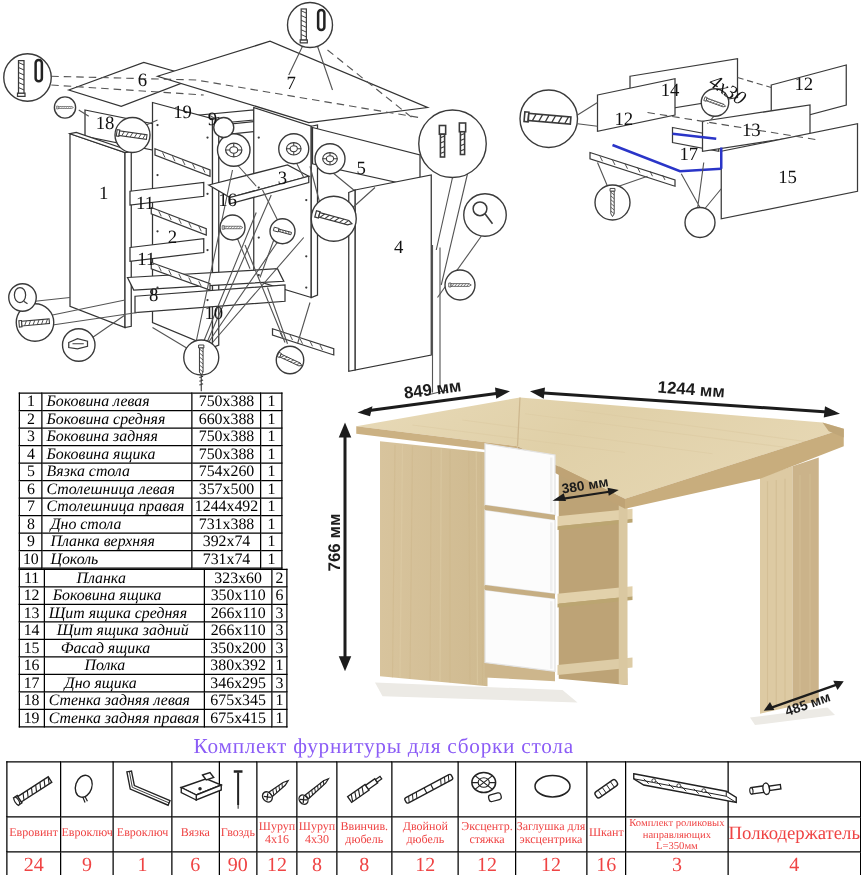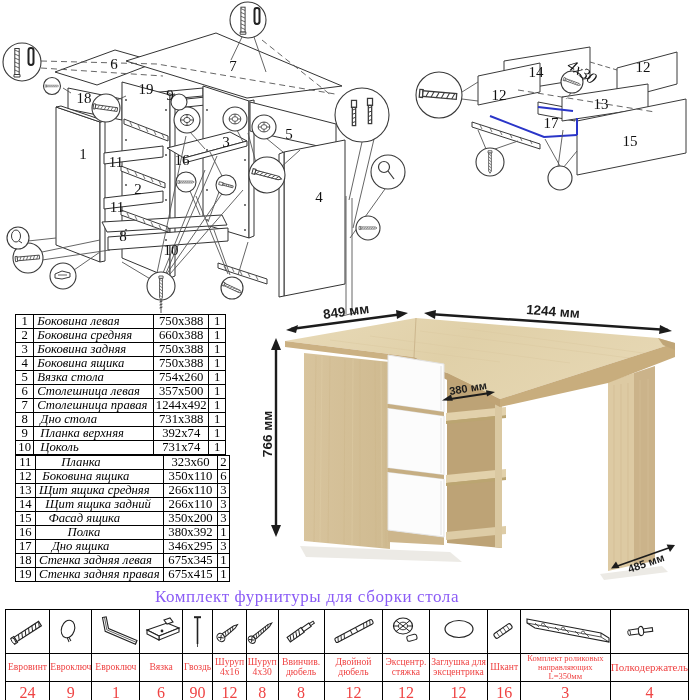--- a/index.html
+++ b/index.html
@@ -624,21 +624,21 @@
           <td>Вязка</td>
           <td>Гвоздь</td>
 <td>Шуруп<br>4х16</td>
           <td>Шуруп<br>4х30</td>
           <td>Ввинчив.<br>дюбель</td>
           <td>Двойной<br>дюбель</td>
 <td>Эксцентр.<br>стяжка</td>
           <td>Заглушка для<br>эксцентрика</td>
           <td>Шкант</td>
 <td style="font-size:8.5px">Комплект роликовых<br>направляющих L=350мм</td>
-          <td style="font-size:11px">Полкодержатель</td>
+          <td style="font-size:15px">Полкодержатель</td>
 </tr>
 <tr class="num">
 <td>24</td>
           <td>9</td>
           <td>1</td>
           <td>6</td>
           <td>90</td>
           <td>12</td>
           <td>8</td>
           <td>8</td>

